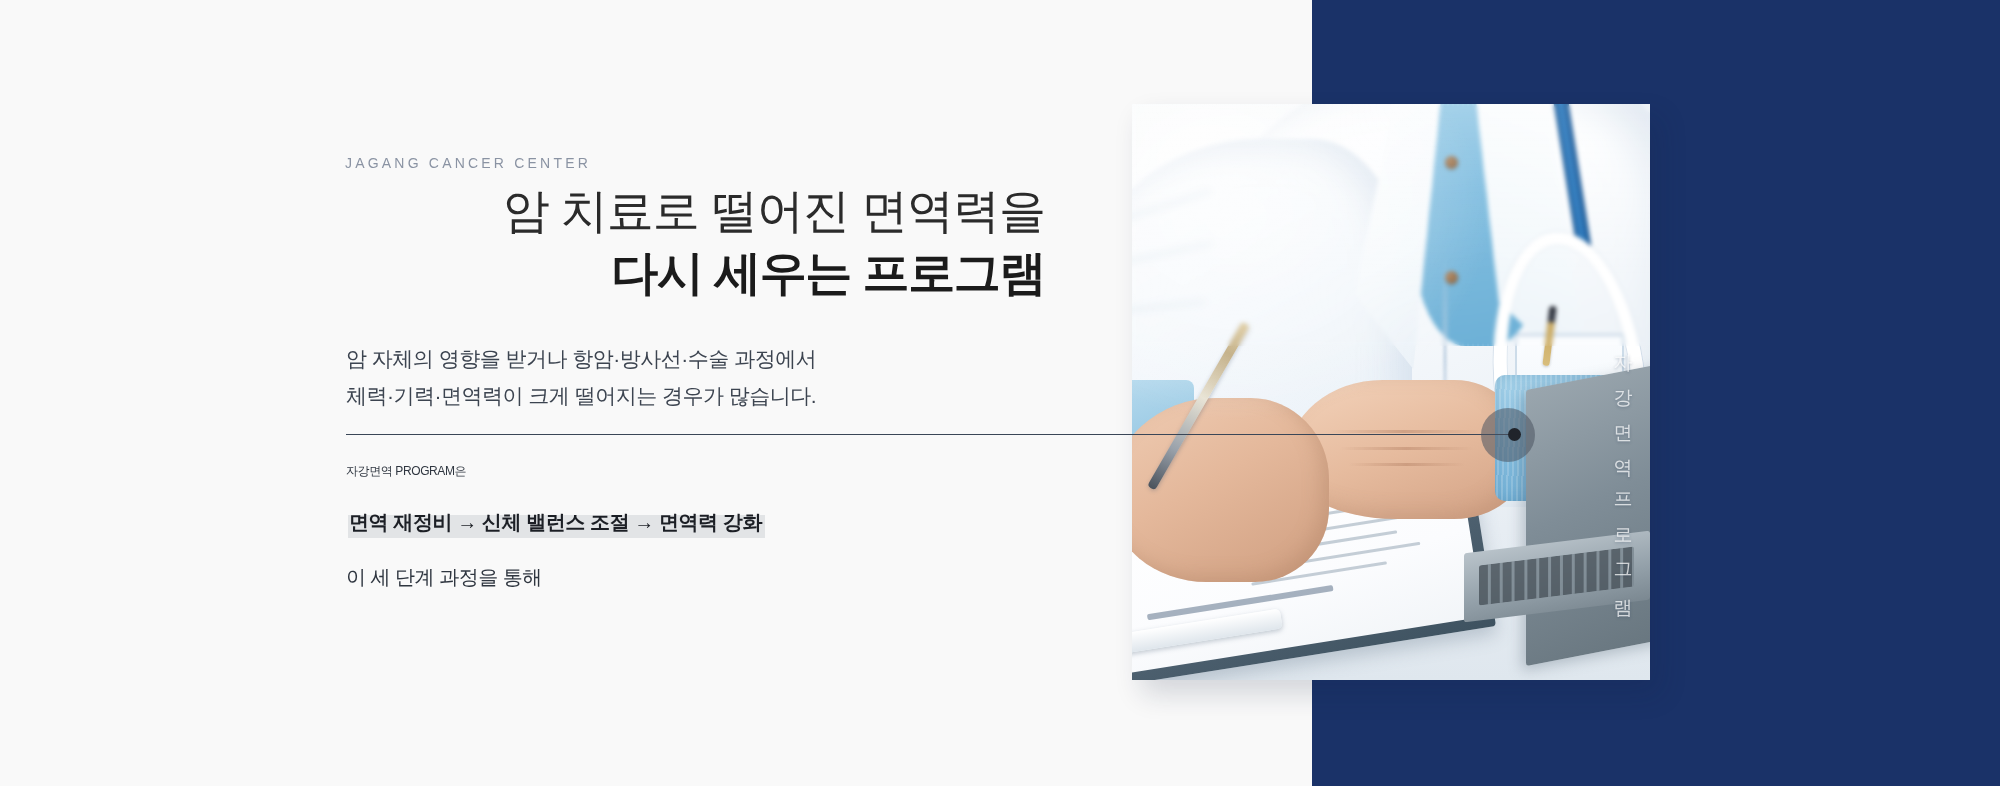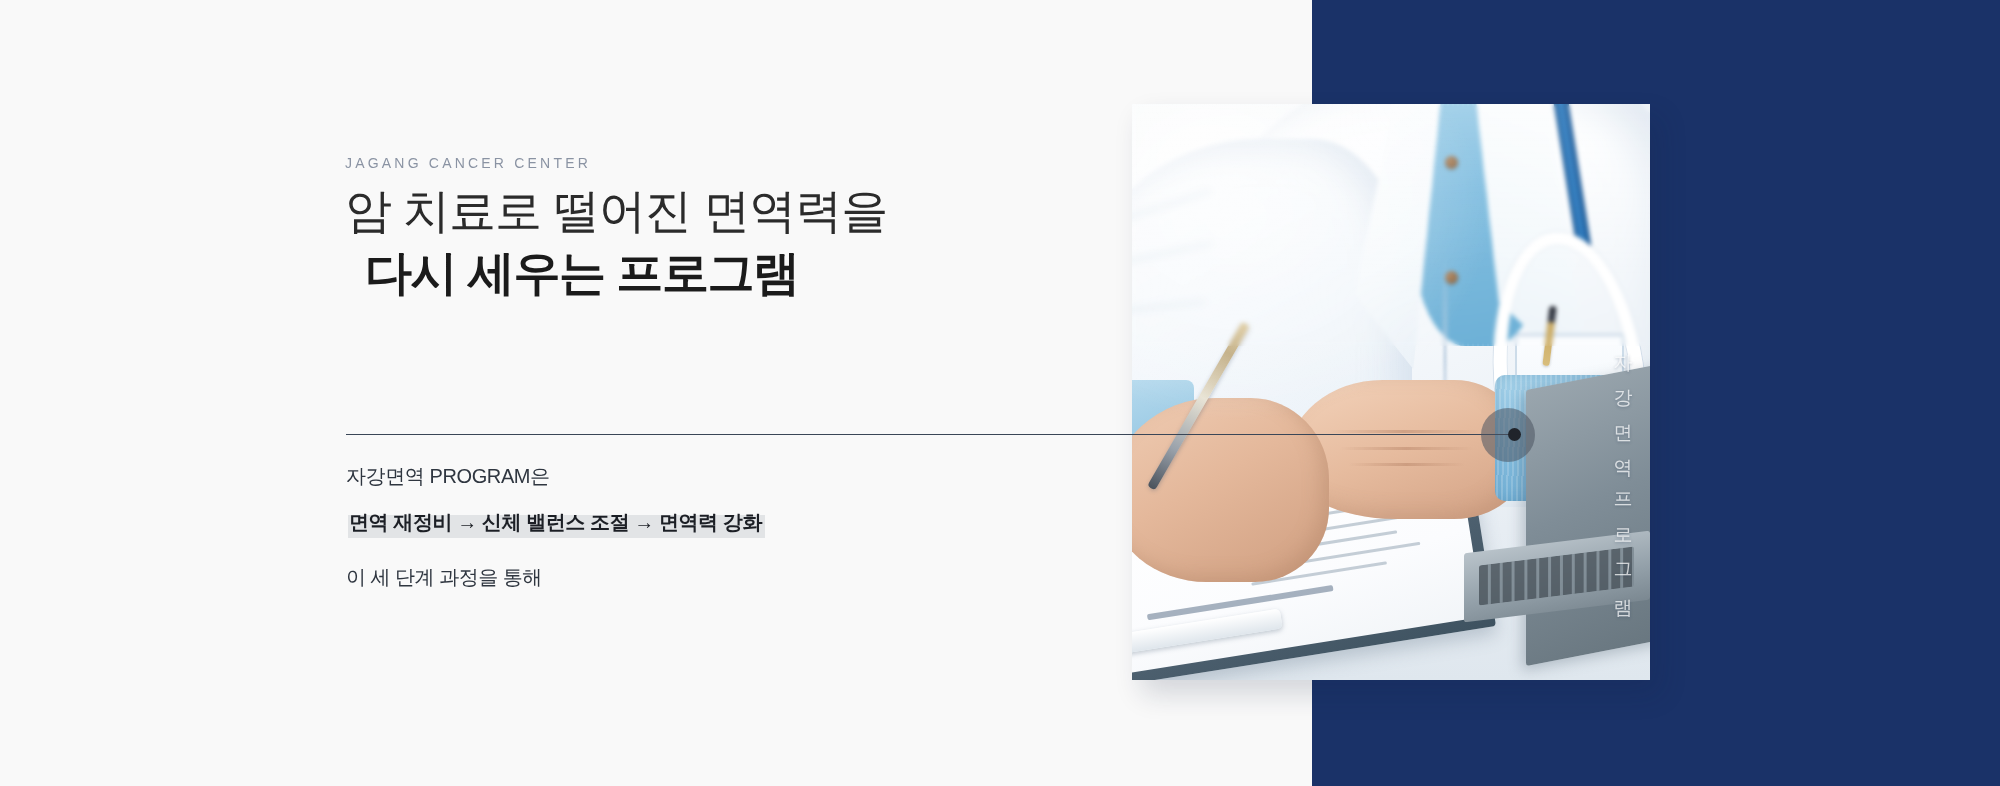--- a/index.html
+++ b/index.html
@@ -337,20 +337,21 @@
     position:absolute; left:0; top:155px;
     font-size:14px;
     letter-spacing:3.2px;
     color:#8a93a3;
     font-weight:400;
   }
 
   .headline {
     position:absolute; left:0; top:180px;
     width:700px;
+    text-align:right;
   }
   .headline .line1 {
     font-size:47px;
     line-height:1.32;
     font-weight:300;
     color:#2b2b2b;
     letter-spacing:-1px;
     white-space:nowrap;
   }
   .headline .line2 {
@@ -390,21 +391,21 @@
   .divider-dot {
     position:absolute;
     left:1163px; top:428px;
     width:13px; height:13px;
     border-radius:50%;
     background:#20242b;
   }
 
   .prog-intro {
     position:absolute; left:1px; top:463px;
-    font-size:20px;
+    font-size:12px;
     color:#2f3640;
     font-weight:400;
     letter-spacing:-.4px;
     white-space:nowrap;
   }
 
   .prog-steps {
     position:absolute; left:3px; top:507px;
     font-size:20px;
     font-weight:700;
@@ -510,20 +511,24 @@
 
   <div class="content">
 
     <div class="eyebrow">JAGANG CANCER CENTER</div>
 
     <div class="headline">
       <div class="line1">암 치료로 떨어진 면역력을</div>
       <div class="line2">다시 세우는 프로그램</div>
     </div>
 
+    <div class="lead">
+      <div>암 자체의 영향을 받거나 항암·방사선·수술 과정에서</div>
+      <div>체력·기력·면역력이 크게 떨어지는 경우가 많습니다.</div>
+    </div>
 
     <div class="divider"></div>
     <div class="divider-circle"></div>
     <div class="divider-dot"></div>
 
     <div class="prog-intro">자강면역 PROGRAM은</div>
 
     <div class="prog-steps">
       <span>면역 재정비</span><span class="arrow">→</span><span>신체 밸런스 조절</span><span class="arrow">→</span><span>면역력 강화</span>
     </div>

